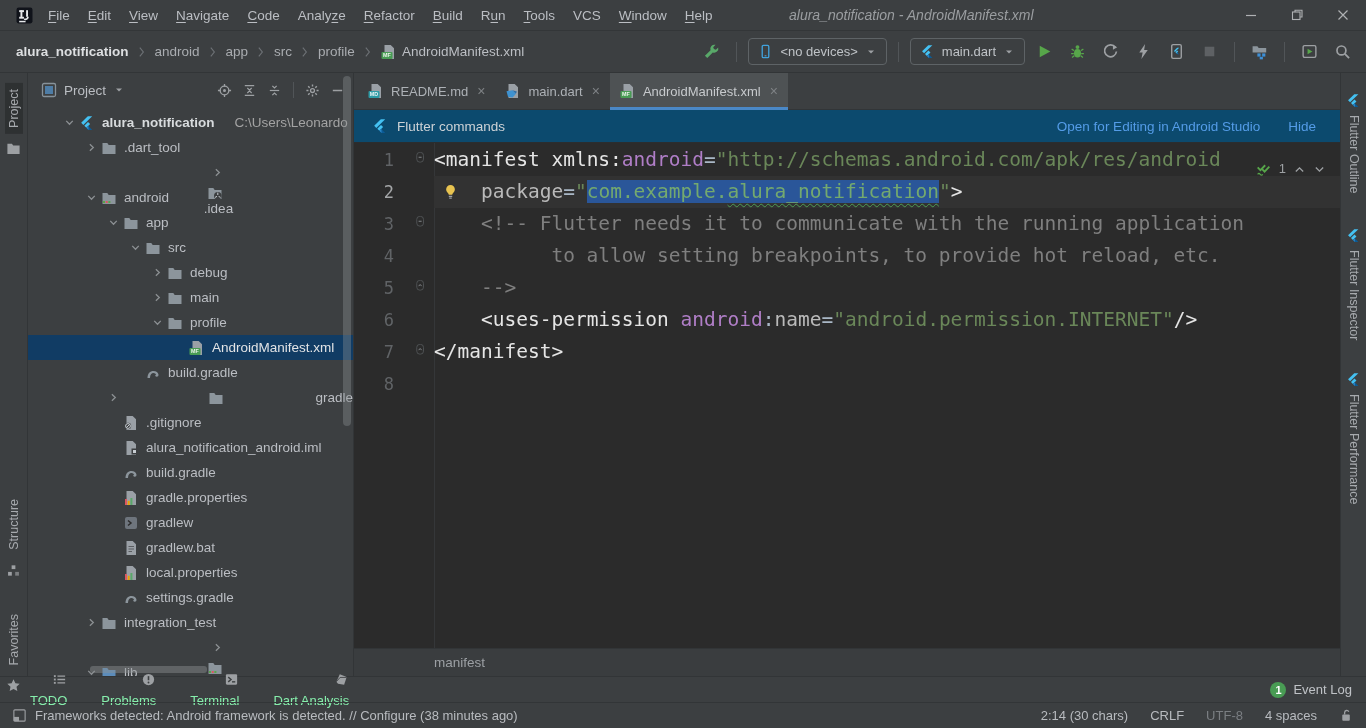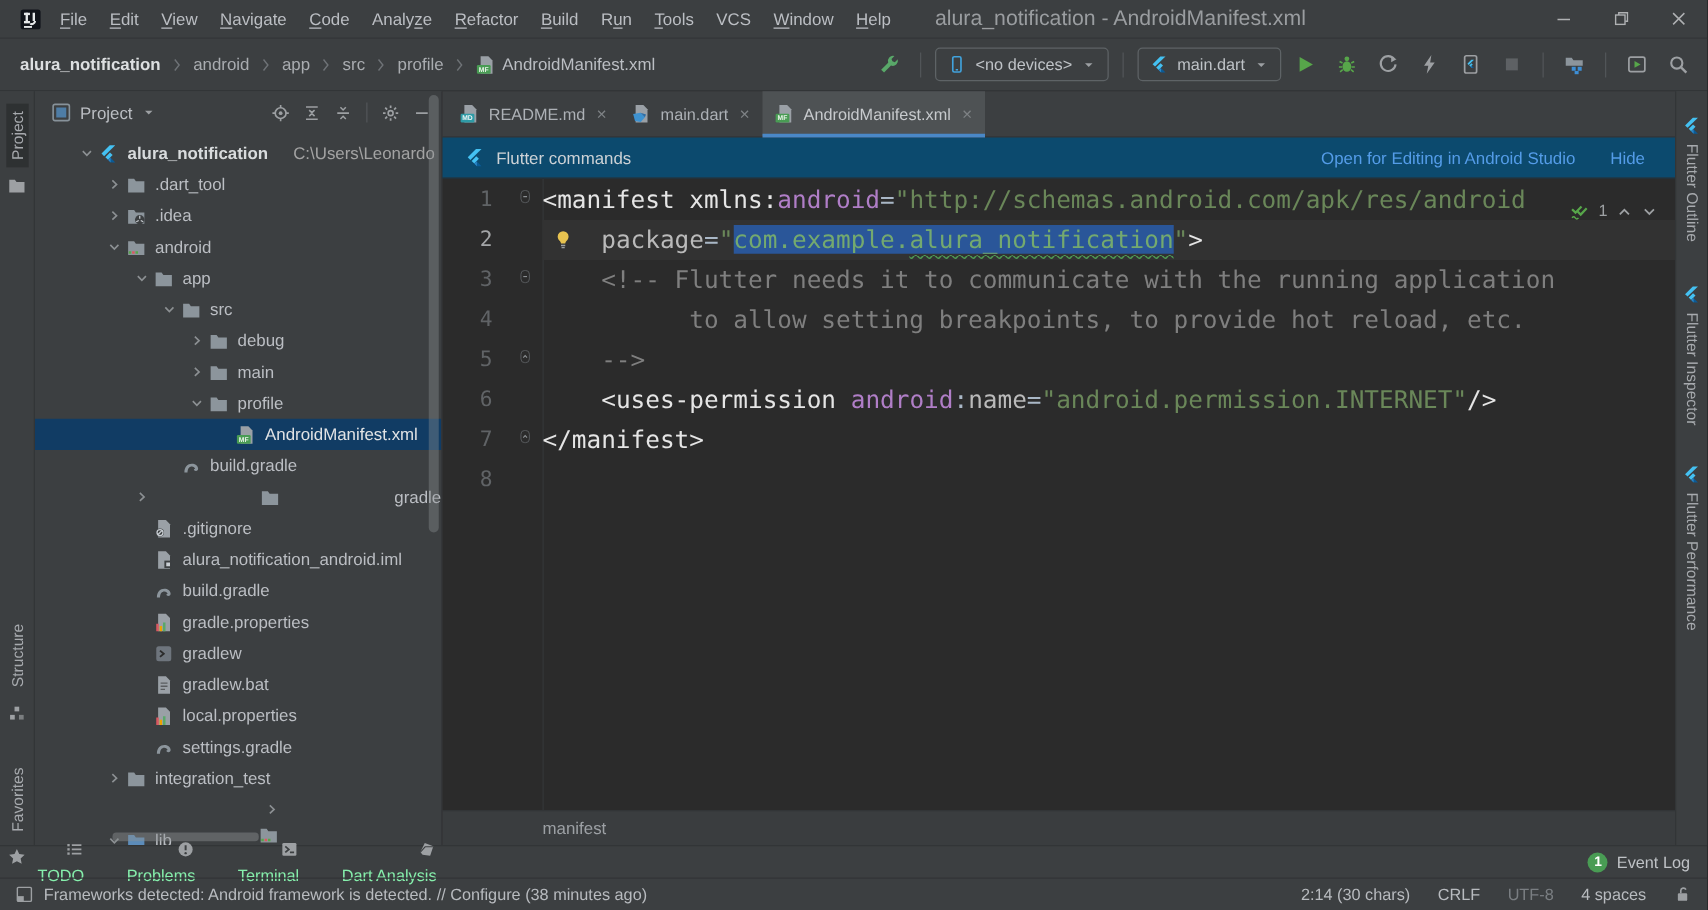--- a/index.html
+++ b/index.html
@@ -5,22 +5,22 @@
   html,body{margin:0;padding:0;background:#222;}
   .app{position:relative;width:1366px;height:728px;background:#3C3F41;overflow:hidden;
        font-family:"Liberation Sans",sans-serif;color:#BBBEC3;font-size:13px;}
   svg{display:block}
   
   .titlebar{height:30px;display:flex;align-items:center;padding-left:8px;}
   .logo{width:17px;height:17px;margin:0 6px 0 8px;}
   .menubar{display:flex;height:100%;align-items:center;}
   .menu-item{padding:0 9px;font-size:13.5px;color:#BBBEC3;cursor:default;}
   .menu-item u{text-decoration:underline;text-underline-offset:2px;}
-  .wintitle{position:absolute;left:748px;top:0;height:30px;display:flex;align-items:center;
-            color:#9A9DA0;font-size:17px;}
+  .wintitle{position:absolute;left:789px;top:0;height:30px;display:flex;align-items:center;
+            color:#9A9DA0;font-size:14px;font-style:italic;}
   .winctl{margin-left:auto;display:flex;height:30px;}
   .winbtn{width:46px;height:30px;display:flex;align-items:center;justify-content:center;}
   
   .toolbar{height:43px;box-sizing:border-box;display:flex;align-items:center;
            border-top:1px solid #333638;border-bottom:1px solid #323537;padding:0 10px 0 16px;}
   .crumbs{display:flex;align-items:center;font-size:13.5px;color:#A9ACB0;white-space:nowrap;}
   .crumb-root{font-weight:bold;color:#DDDFE1;}
   .crumb-sep{margin:0 6px;display:flex;}
   .crumb-file{display:flex;align-items:center;gap:5px;color:#BBBEC3;}
   .tb-right{margin-left:auto;display:flex;align-items:center;gap:6px;}
@@ -432,21 +432,21 @@
             </span>
             <span class="ticon">
               <span>
                 <svg width="16" height="16" viewBox="0 0 16 16">
                   <path d="M1.5 3h4.8l1.4 1.9H14.5v9H1.5z" fill="#8C959C"></path>
                 </svg>
               </span>
             </span>
             <span class="tlabel">.dart_tool</span>
           </div>
-          <div class="trow" style="padding-left: 53px;">
+          <div class="trow" style="padding-left: 53px; flex-direction: column;">
             <span class="chev">
               <span>
                 <svg width="13" height="13" viewBox="0 0 16 16">
                   <path d="M6 4l4.2 4L6 12" fill="none" stroke="#8C9093" stroke-width="1.6"></path>
                 </svg>
               </span>
             </span>
             <span class="ticon">
               <span>
                 <svg width="16" height="16" viewBox="0 0 16 16">

